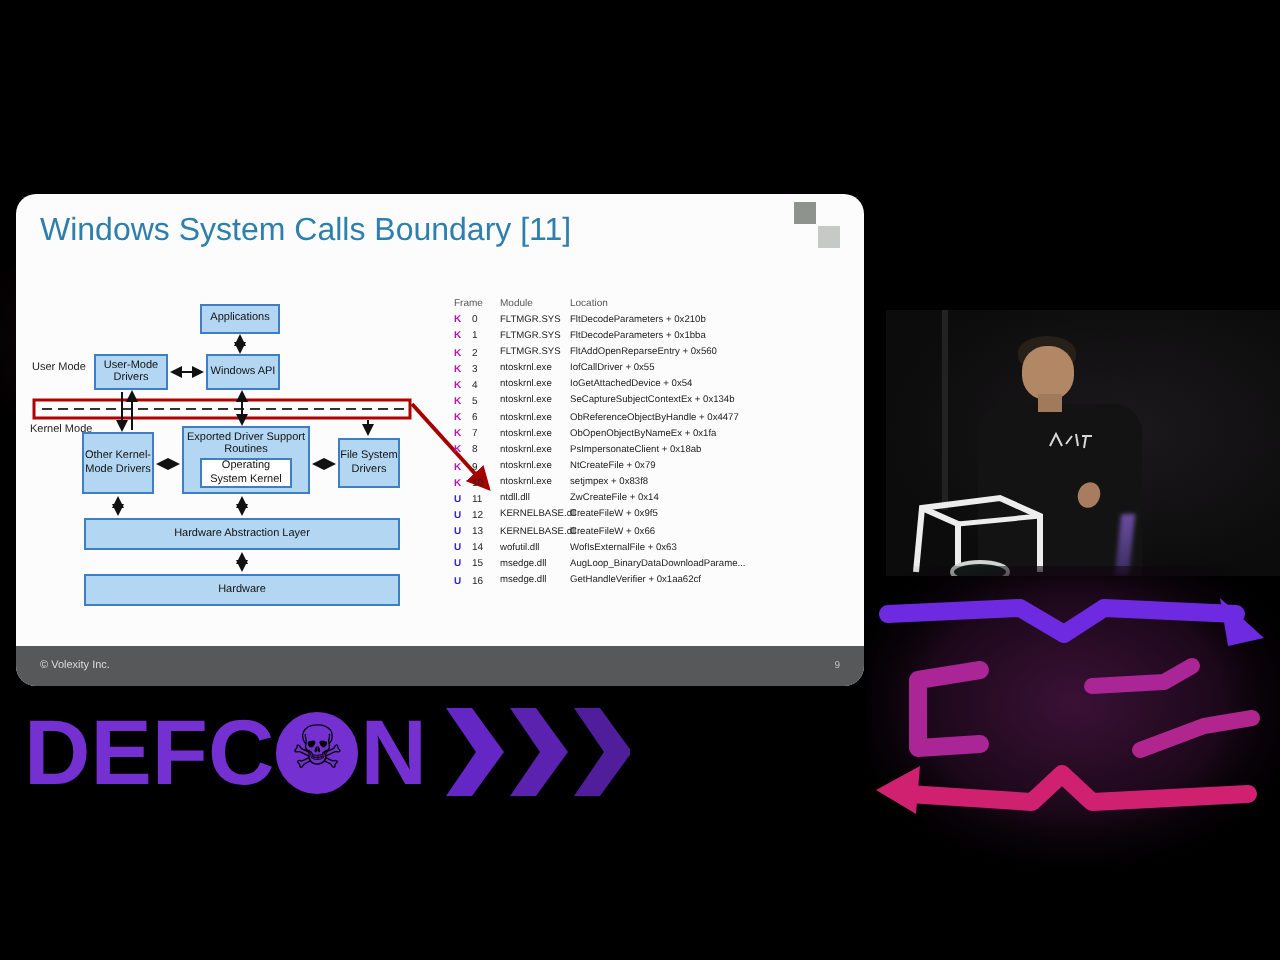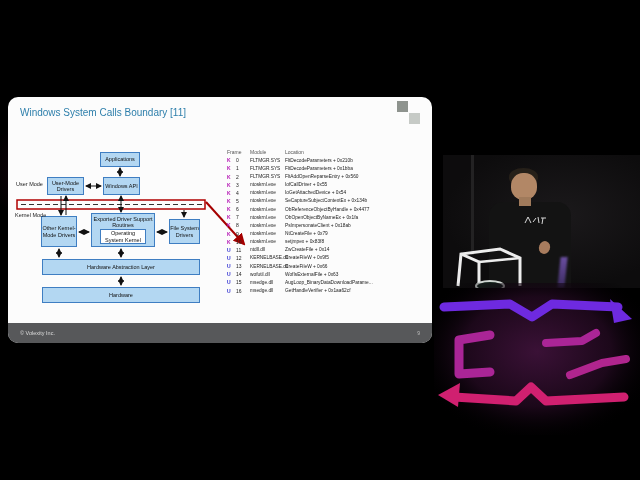--- a/index.html
+++ b/index.html
@@ -4,21 +4,21 @@
 <style>
   html,body{margin:0;padding:0;background:#000;}
   #stage{position:relative;width:640px;height:480px;background:#000;overflow:hidden;
          font-family:"Liberation Sans",sans-serif;}
   
   #stage .glow-left{position:absolute;left:-60px;top:70px;width:300px;height:200px;
     background:radial-gradient(closest-side,rgba(110,20,65,.38),transparent 70%);}
   
   .slide{position:absolute;left:8px;top:97px;width:424px;height:246px;background:#fcfcfc;
          border-radius:10px;}
-  .slide-title{position:absolute;left:12px;top:10px;font-size:10px;color:var(--accent-title);}
+  .slide-title{position:absolute;left:12px;top:10px;font-size:16px;color:var(--accent-title);}
   .deco{position:absolute;width:11px;height:11px;}
   .sq1{left:389px;top:4px;background:#8e938e;}
   .sq2{left:401px;top:16px;background:#c6cac6;}
   
   .dbox{position:absolute;background:var(--box-fill);border:1px solid var(--box-border);
         display:flex;align-items:center;justify-content:center;text-align:center;
         font-size:5.5px;line-height:1.15;color:#111;box-sizing:border-box;}
   .b-app{left:92px;top:55px;width:40px;height:15px;}
   .b-umd{left:39px;top:80px;width:37px;height:18px;}
   .b-api{left:95px;top:80px;width:37px;height:18px;}
@@ -281,13 +281,25 @@
     <polygon points="176,16 198,36 180,40" fill="#6e2ae0"></polygon>
 
     <path d="M 56 52 L 25 57 L 25 91 L 56 89" fill="none" stroke="#aa2596" stroke-width="9" stroke-linecap="round" stroke-linejoin="round"></path>
     <path d="M 112 60 L 148 58 L 162 50" fill="none" stroke="#aa2596" stroke-width="8" stroke-linecap="round" stroke-linejoin="round"></path>
     <path d="M 136 92 L 168 80 L 192 76" fill="none" stroke="#b0258e" stroke-width="8" stroke-linecap="round" stroke-linejoin="round"></path>
 
     <path d="M 20 114 L 82 118 L 97 104 L 112 118 L 190 114" fill="none" stroke="#d02070" stroke-width="9" stroke-linecap="round" stroke-linejoin="round"></path>
     <polygon points="4,112 26,100 24,124" fill="#d02070"></polygon>
   </svg>
 
+  <div class="defcon">
+    <span class="txt">DEFC</span>
+    <span class="skull-o">
+      <span>☠</span>
+    </span>
+    <span class="txt">N</span>
+    <svg class="chevrons" width="92" height="44">
+      <polygon points="0,0 13,0 29,22 13,44 0,44 15,22" fill="#6526c6"></polygon>
+      <polygon points="32,0 45,0 61,22 45,44 32,44 47,22" fill="#5a22ae"></polygon>
+      <polygon points="64,0 77,0 93,22 77,44 64,44 79,22" fill="#501e9a"></polygon>
+    </svg>
+  </div>
 </div>
 
 </body></html>

